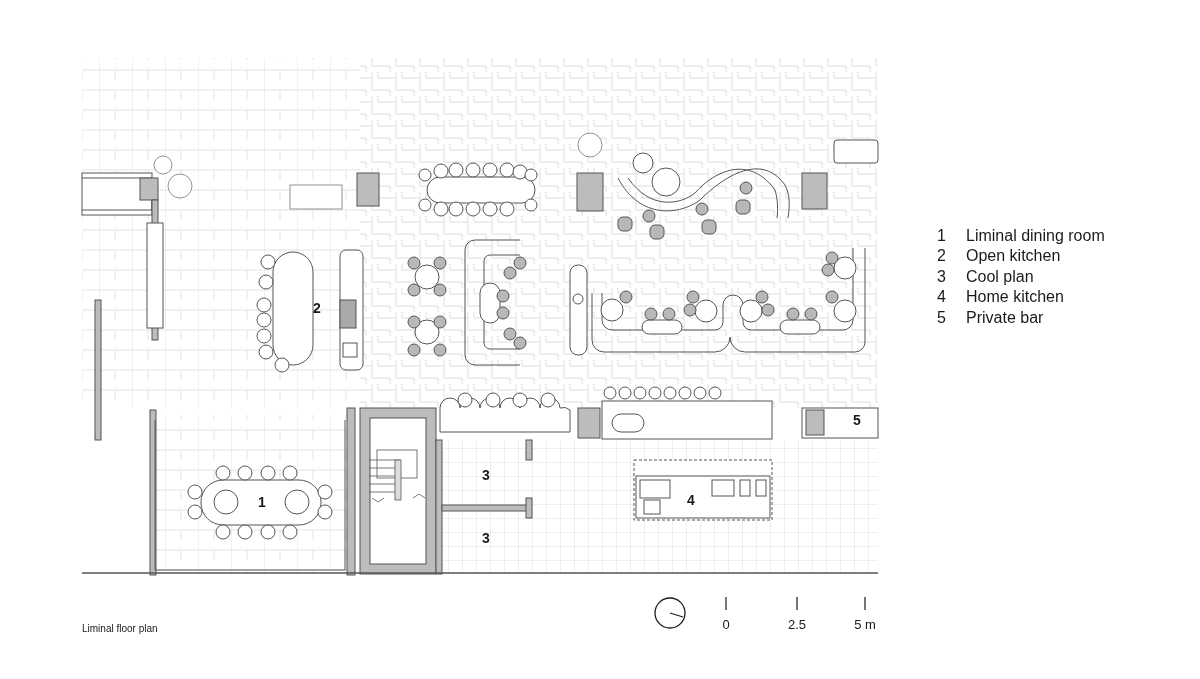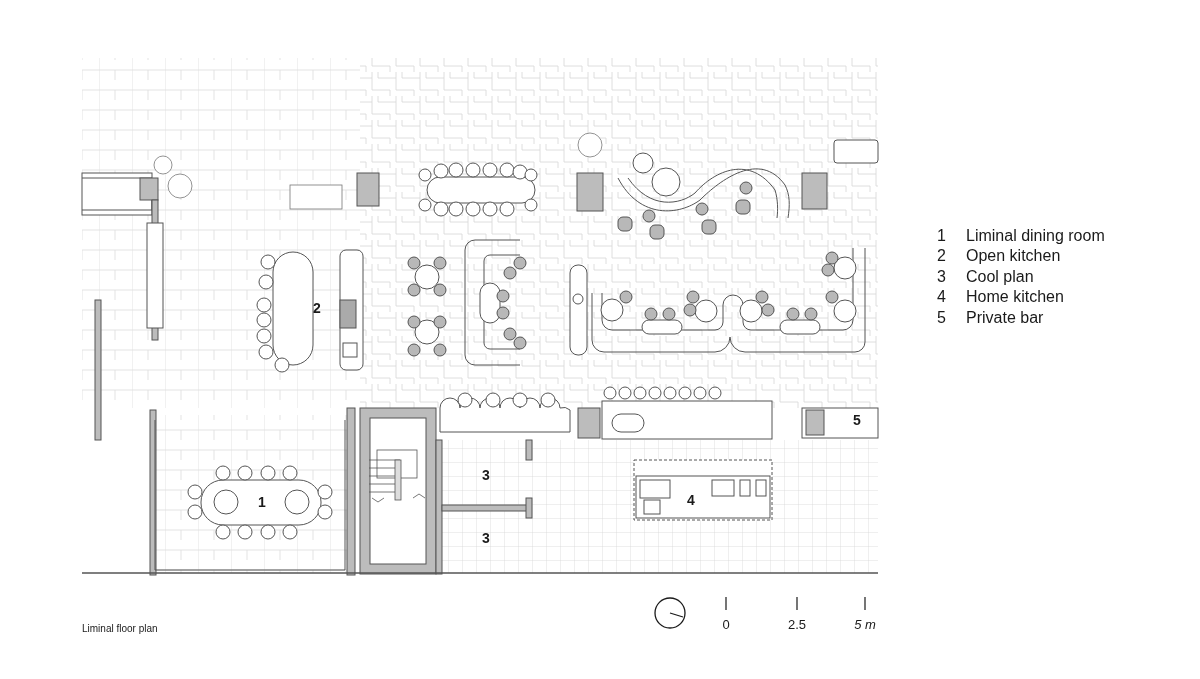--- a/index.html
+++ b/index.html
@@ -289,13 +289,13 @@
     <line x1="20" y1="18" x2="33" y2="22" stroke="#1a1a1a" stroke-width="1.3"></line>
   </g>
   <g stroke="#1a1a1a" stroke-width="1.2">
     <line x1="76" y1="2" x2="76" y2="15"></line>
     <line x1="147" y1="2" x2="147" y2="15"></line>
     <line x1="215" y1="2" x2="215" y2="15"></line>
   </g>
 </svg>
 <span class="scale-label" style="left:726px;">0</span>
 <span class="scale-label" style="left:797px;">2.5</span>
-<span class="scale-label" style="left:865px;font-style:italic;">5 m</span>
+<span class="scale-label" style="left:865px;">5 m</span>
 
 </body></html>

